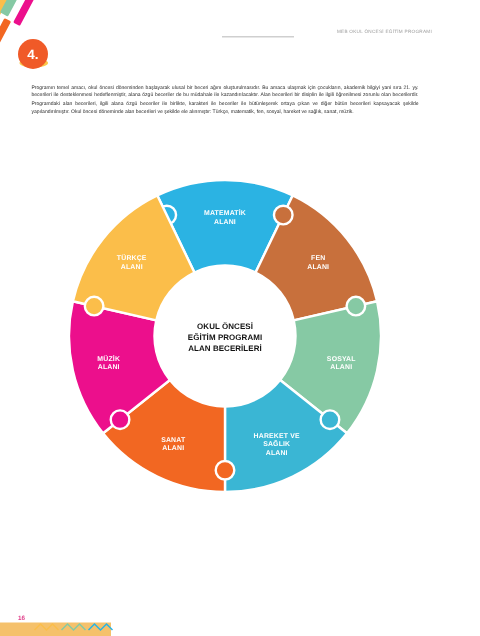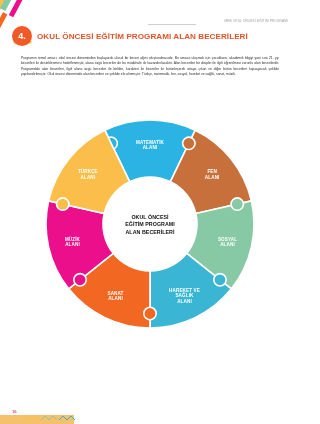--- a/index.html
+++ b/index.html
@@ -82,21 +82,20 @@
     <span style="left:27px;top:2px;width:5px;height:26px;background:#ec0f8c;transform:rotate(28deg);"></span>
     <span style="left:9px;top:22px;width:5px;height:18px;background:#f26722;transform:rotate(28deg);"></span>
   </div>
 
   <div class="header-rule"></div>
   <div class="running-head">MEB OKUL ÖNCESİ EĞİTİM PROGRAMI</div>
 
   <div class="badge-shadow"></div>
   <div class="title-row">
     <div class="num-badge">4.</div>
-    <div class="title-text">OKUL ÖNCESİ EĞİTİM PROGRAMI ALAN BECERİLERİ</div>
   </div>
 
   <div class="body-copy">
     <p>Programın temel amacı, okul öncesi döneminden başlayarak ulusal bir beceri ağını oluşturulmasıdır. Bu amaca ulaşmak için çocukların, akademik bilgiyi yani sıra 21. yy. becerileri ile desteklenmesi hedeflenmiştir, alana özgü beceriler de bu müdahale ile kazandırılacaktır. Alan becerileri bir disiplin ile ilgili öğrenilmesi zorunlu olan becerilerdir. Programdaki alan becerileri, ilgili alana özgü beceriler ile birlikte, karakteri ile beceriler ile bütünleşerek ortaya çıkan ve diğer bütün becerileri kapsayacak şekilde yapılandırılmıştır. Okul öncesi döneminde alan becerileri ve şekilde ele alınmıştır: Türkçe, matematik, fen, sosyal, hareket ve sağlık, sanat, müzik.</p>
   </div>
 
   <div class="figure">
     <svg viewBox="0 0 240 232" xmlns="http://www.w3.org/2000/svg">
       <defs>
         

